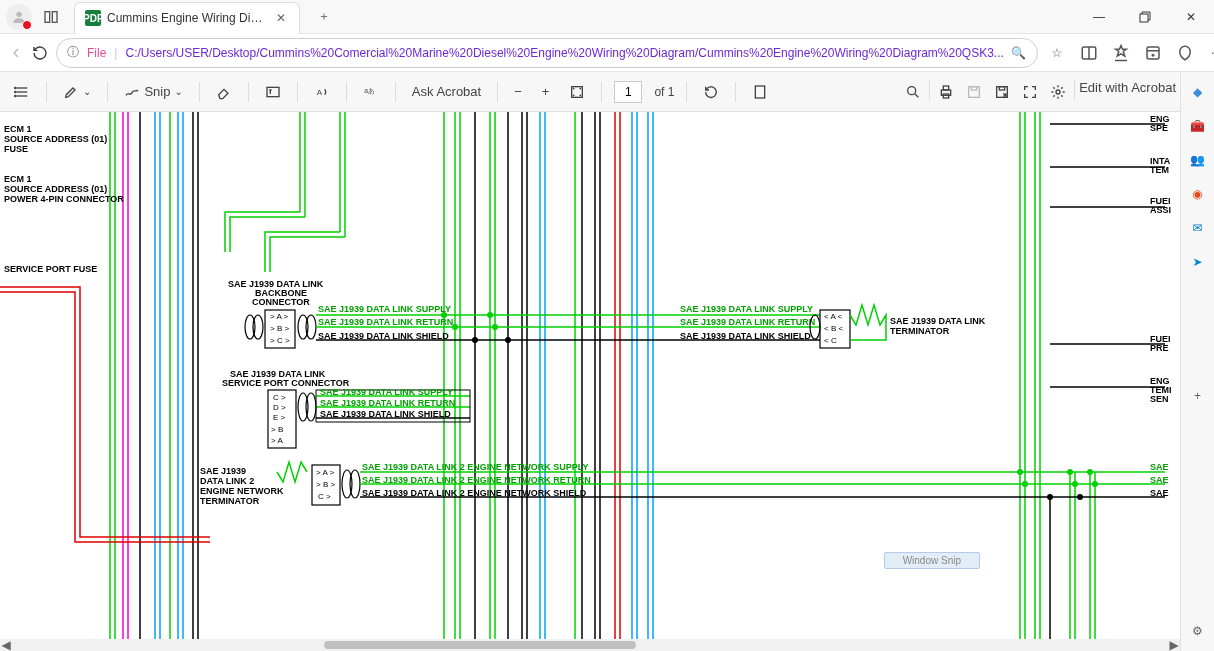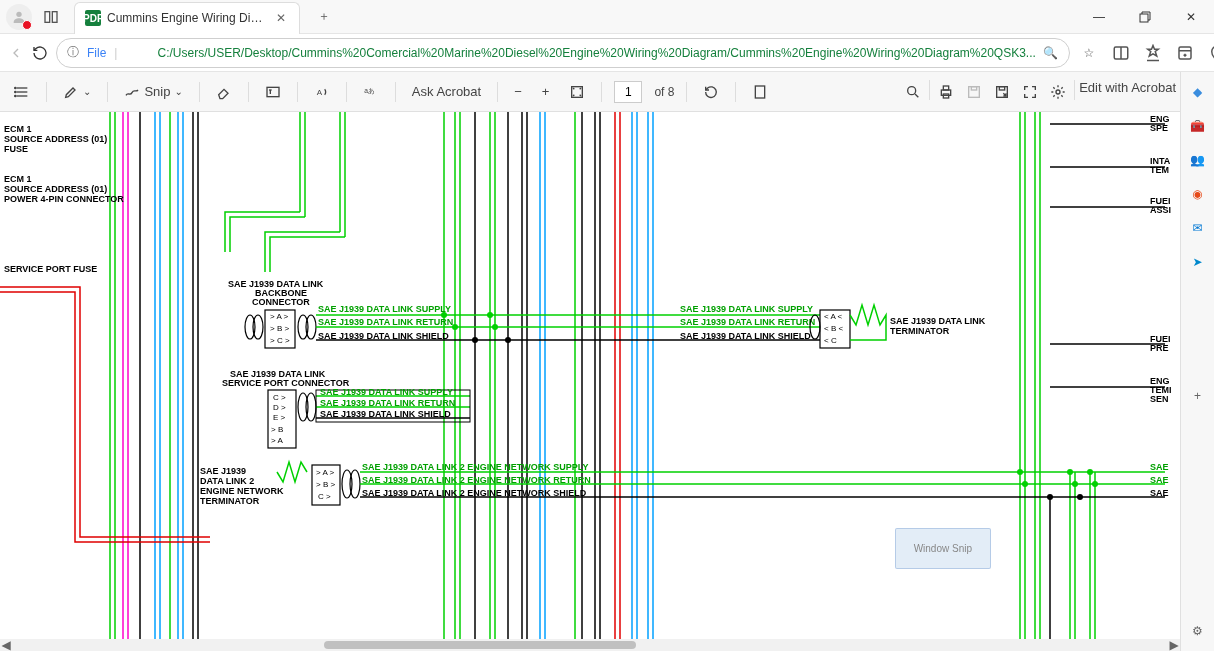--- a/index.html
+++ b/index.html
@@ -18,23 +18,23 @@
 .newtab { width: 28px; height: 28px; display:flex;align-items:center;justify-content:center;color:#555; margin-left:4px;}
 .win-controls { margin-left: auto; display: flex; }
 .win-controls .wc { width: 46px; height: 34px; display:flex;align-items:center;justify-content:center;color:#333; }
 
 
 .addrbar { height: 38px; display: flex; align-items: center; padding: 0 8px; gap: 8px; border-bottom: 1px solid #e5e5e5; }
 .addrbar .nav-btn { width: 28px; height: 28px; display:flex;align-items:center;justify-content:center;color:#999;border-radius:4px;}
 .addrbar .nav-btn.enabled{color:#333;}
 .urlbox { flex: 1; height: 30px; border: 1px solid #cfcfcf; border-radius: 15px; display: flex; align-items: center; padding: 0 10px; gap: 8px; color: #555; background:#fff;}
 .urlbox .info-icon{color:#777;}
-.urlbox .file-label{color:#3b82f6;}
+.urlbox .file-label{color:#ec4899;}
 .urlbox .divider{color:#ccc;}
-.urlbox .url{color:#15803d;white-space:nowrap;overflow:hidden;text-overflow:ellipsis;flex:1;margin-left:32px;}
+.urlbox .url{color:#6d28d9;white-space:nowrap;overflow:hidden;text-overflow:ellipsis;flex:1;}
 .addr-icons{display:flex;gap:10px;align-items:center;color:#555;}
 .addr-icons .ai{width:22px;height:22px;display:flex;align-items:center;justify-content:center;}
 
 
 .pdftoolbar { height: 40px; background: #f7f7f7; border-bottom: 1px solid #e0e0e0; display: flex; align-items: center; padding: 0 10px; gap: 12px; color:#444; font-size:13px;}
 .pdftoolbar .tbtn{display:flex;align-items:center;gap:4px;padding:4px;border-radius:4px;}
 .pdftoolbar .sep{width:1px;height:20px;background:#ddd;}
 .pdftoolbar .pageinput{width:28px;height:22px;border:1px solid #ccc;text-align:center;font-size:12px;}
 .pdftoolbar .right{margin-left:auto;display:flex;align-items:flex-start;gap:4px;}
 .pdftoolbar .edit-acrobat{color:#444;}
@@ -52,21 +52,21 @@
 .hscroll .arrow{width:12px;height:12px;display:flex;align-items:center;justify-content:center;color:#666;}
 .hscroll .track{flex:1;position:relative;height:12px;}
 .hscroll .thumb{position:absolute;left:27%;width:27%;height:8px;top:2px;background:#c0c0c0;border-radius:4px;}
 
 .diagram{position:absolute;inset:0;}
 .diagram svg{width:100%;height:100%;}
 .lbl{font-family:Arial,sans-serif;font-size:9px;font-weight:bold;fill:#000;}
 .lblg{fill:#00a000;font-family:Arial,sans-serif;font-size:9px;font-weight:bold;}
 .pin{font-family:Arial,sans-serif;font-size:8px;fill:#000;}
 
-.window-snip{position:absolute;right:189px;bottom:70px;background:rgba(200,220,240,0.5);border:1px solid rgba(150,180,220,0.6);padding:14px 18px;font-size:10px;color:#888;border-radius:2px;}
+.window-snip{position:absolute;right:200px;bottom:70px;background:rgba(200,220,240,0.5);border:1px solid rgba(150,180,220,0.6);padding:2px 18px;font-size:10px;color:#888;border-radius:2px;}
 </style>
 </head>
 <body>
 
 <div class="titlebar">
   <div class="left">
     <div class="profile">
       <svg width="16" height="16" viewBox="0 0 24 24" fill="#bbb">
           <circle cx="12" cy="8" r="4"></circle>
           <path d="M4 20c0-4 4-6 8-6s8 2 8 6v1H4z"></path>
@@ -209,21 +209,21 @@
   <div class="tbtn">−</div>
   <div class="tbtn">+</div>
   <div class="tbtn">
       <svg viewBox="0 0 24 24" fill="none" stroke="#444" stroke-width="2">
         <rect x="4" y="4" width="16" height="16"></rect>
         <path d="M8 8l-2-2M16 8l2-2M8 16l-2 2M16 16l2 2"></path>
       </svg>
     </div>
   <div class="sep"></div>
   <input class="pageinput" value="1" style="">
-  <span style="font-size:12px;">of 8</span>
+  <span style="font-size:12px;">of 1</span>
   <div class="sep"></div>
   <div class="tbtn">
       <svg viewBox="0 0 24 24" fill="none" stroke="#444" stroke-width="2">
         <path d="M4 12a8 8 0 1 0 3-6l-3 3"></path>
         <path d="M4 4v5h5"></path>
       </svg>
     </div>
   <div class="sep"></div>
   <div class="tbtn">
       <svg viewBox="0 0 24 24" fill="none" stroke="#444" stroke-width="2">

